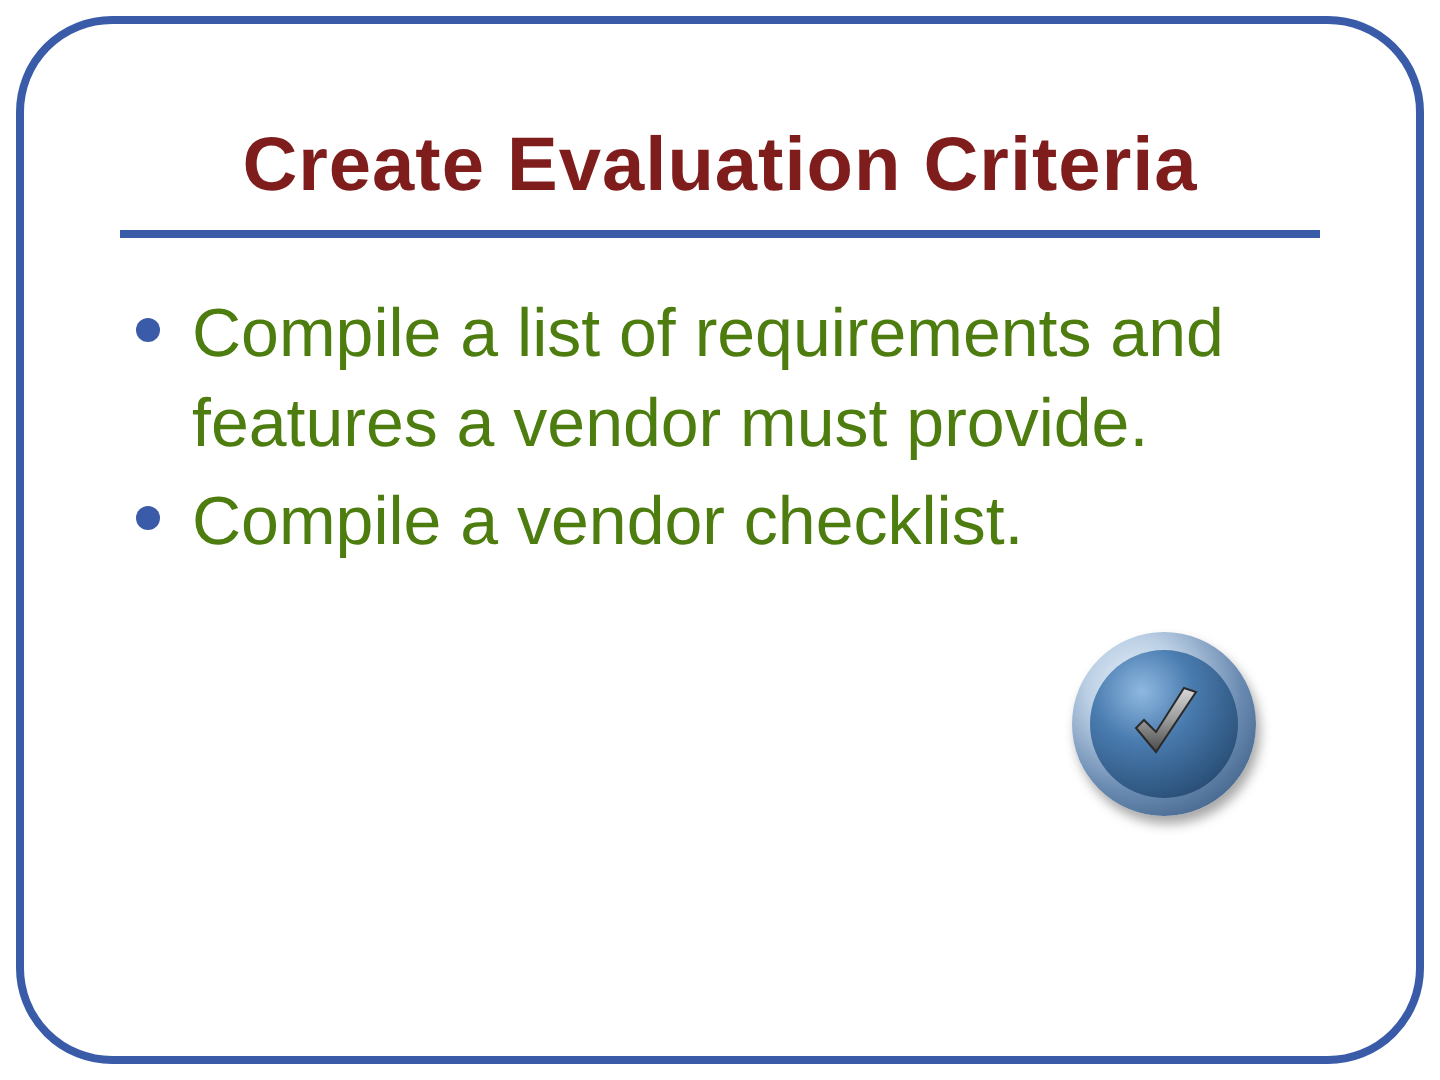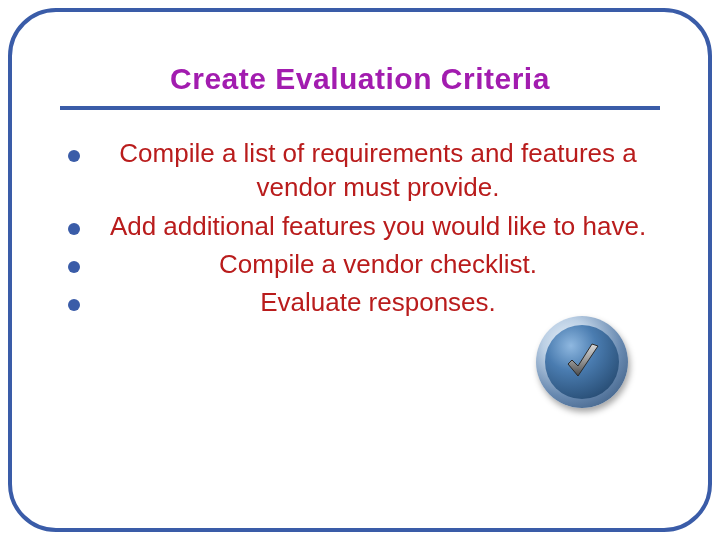--- a/index.html
+++ b/index.html
@@ -16,46 +16,45 @@
       top: 8px;
       left: 8px;
       right: 8px;
       bottom: 8px;
       border: 4px solid #3a5ca8;
       border-radius: 48px;
       box-sizing: border-box;
       padding: 32px 48px 32px 48px;
     }
     .slide-title {
-      font-size: 30px;
+      font-size: 38px;
       font-weight: bold;
-      color: #a21caf;
+      color: #7f1d1d;
       text-align: center;
       margin: 18px 0 10px 0;
       letter-spacing: 0.5px;
     }
     .title-underline {
       height: 4px;
       background: #3a5ca8;
       margin: 0 auto 26px auto;
       width: 100%;
     }
     .bullet-list {
       list-style: none;
       padding: 0 0 0 8px;
       margin: 0;
     }
     .bullet-item {
-      font-size: 26px;
-      color: #b91c1c;
+      font-size: 34px;
+      color: #4d7c0f;
       line-height: 1.32;
       margin-bottom: 4px;
       position: relative;
       padding-left: 28px;
-      text-align: center;
     }
     .bullet-dot {
       position: absolute;
       left: 0;
       top: 14px;
       width: 12px;
       height: 12px;
       background: #3a5ca8;
       border-radius: 50%;
     }
@@ -97,29 +96,21 @@
 <div class="slide-frame">
   <div class="slide-title">Create Evaluation Criteria</div>
   <div class="title-underline"></div>
   <ul class="bullet-list">
     <li class="bullet-item">
       <span class="bullet-dot"></span>
       <span>Compile a list of requirements and features a vendor must provide.</span>
     </li>
     <li class="bullet-item">
       <span class="bullet-dot"></span>
-      <span>Add additional features you would like to have.</span>
-    </li>
-    <li class="bullet-item">
-      <span class="bullet-dot"></span>
       <span>Compile a vendor checklist.</span>
-    </li>
-    <li class="bullet-item">
-      <span class="bullet-dot"></span>
-      <span>Evaluate responses.</span>
     </li>
   </ul>
 
   <div class="checkmark-badge">
     <div class="badge-outer">
       <div class="badge-inner">
         <svg class="check-svg" viewBox="0 0 48 48">
           <defs>
             <linearGradient id="cg" x1="0" y1="0" x2="0" y2="1">
               <stop offset="0%" stop-color="#d8d8d8"></stop>

